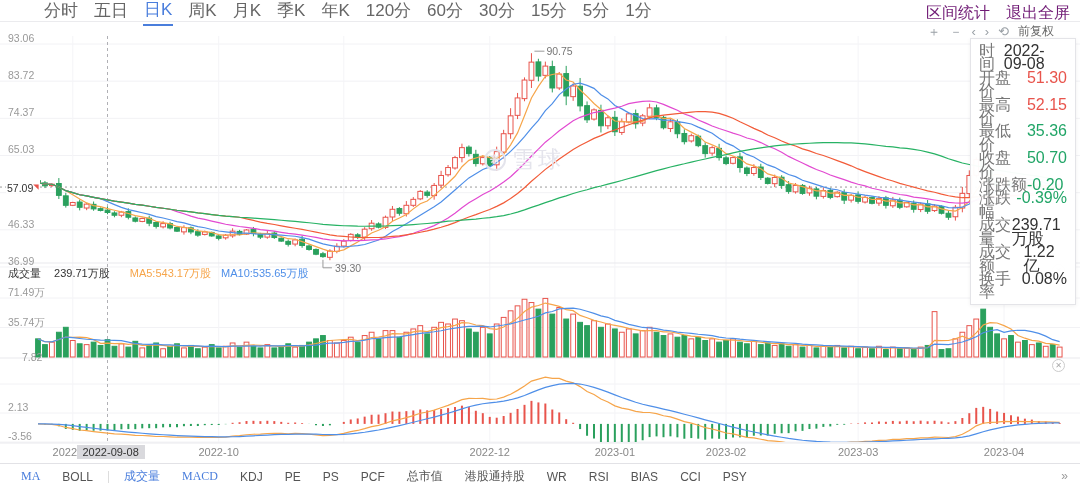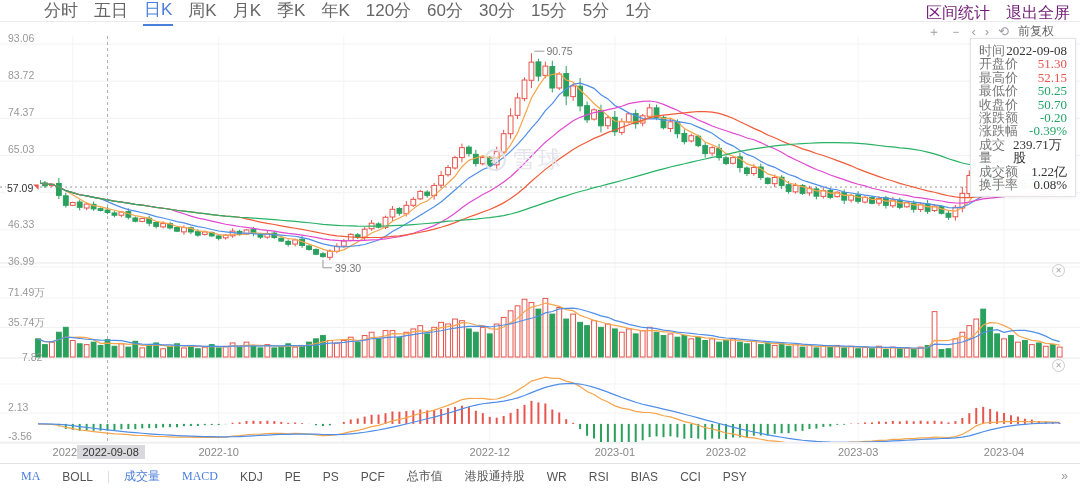--- a/index.html
+++ b/index.html
@@ -33,21 +33,21 @@
 
   .paneheader { position:absolute; left:8px; font-size:11px; color:#333; }
   .paneheader span { margin-right:10px; }
   .o { color:#f6a54a; } .b { color:#4f8fe8; } .g { color:#27b264; }
 
   .closebtn { position:absolute; width:13px; height:13px; border:1px solid #ccc; border-radius:50%;
     color:#aaa; font-size:8px; line-height:11px; text-align:center; cursor:pointer; background:#fff; }
 
   .quote { position:absolute; left:970px; top:38px; width:106px; background:rgba(255,255,255,.97);
     border:1px solid #e4e4e8; box-shadow:0 1px 4px rgba(0,0,0,.06); padding:5px 8px; z-index:5; }
-  .quote .row { display:flex; justify-content:space-between; font-size:13px; line-height:13.4px;font-family:Liberation Serif, serif; }
+  .quote .row { display:flex; font-size:16px; line-height:13.4px; }
   .quote .lab { color:#777; }
   .quote .val { color:#333; }
   .quote .val.up { color:#e8544c; } .quote .val.down { color:#21a567; }
 
   .watermark { position:absolute; left:484px; top:144px; color:#e4e4ec; font-size:23px;
     letter-spacing:3px; display:flex; align-items:center; gap:6px; }
   .watermark .wc { width:22px; height:22px; border:2.5px solid #e4e4ec; border-radius:50%;
     font-size:13px; line-height:18px; text-align:center; letter-spacing:0; }
 
   .xtick { position:absolute; top:446px; width:64px; text-align:center; font-size:11px; color:#888; }
@@ -767,40 +767,43 @@
       <div class="ylab" style="top: 430.045px;">-3.56</div>
     </div>
 
   <div class="pricebadge" id="price-badge" style="top: 180.053px;">
     <span>57.09</span><span class="mk">◥</span>
   </div>
 
   <div class="annot" id="annot-high" style="left: 546.45px; top: 45.1869px;">90.75</div>
   <div class="annot" id="annot-low" style="left: 334.95px; top: 261.804px;">39.30</div>
 
+  <div class="paneheader" id="vol-header" style="top:266px">
+    <span><span>成交量</span> <span>239.71万股</span></span><span class="o">MA5:543.17万股</span><span class="b">MA10:535.65万股</span>
+  </div>
 
   <div class="closebtn" style="left:1052px; top:264px">✕</div>
   <div class="closebtn" style="left:1052px; top:359px">✕</div>
 
   <div class="quote" id="quote-panel">
       <div class="row">
         <span class="lab">时间</span>
         <span class="val ">2022-09-08</span>
       </div>
       <div class="row">
         <span class="lab">开盘价</span>
         <span class="val up">51.30</span>
       </div>
       <div class="row">
         <span class="lab">最高价</span>
         <span class="val up">52.15</span>
       </div>
       <div class="row">
         <span class="lab">最低价</span>
-        <span class="val down">50.25</span>
+        <span class="val down">35.36</span>
       </div>
       <div class="row">
         <span class="lab">收盘价</span>
         <span class="val down">50.70</span>
       </div>
       <div class="row">
         <span class="lab">涨跌额</span>
         <span class="val down">-0.20</span>
       </div>
       <div class="row">

